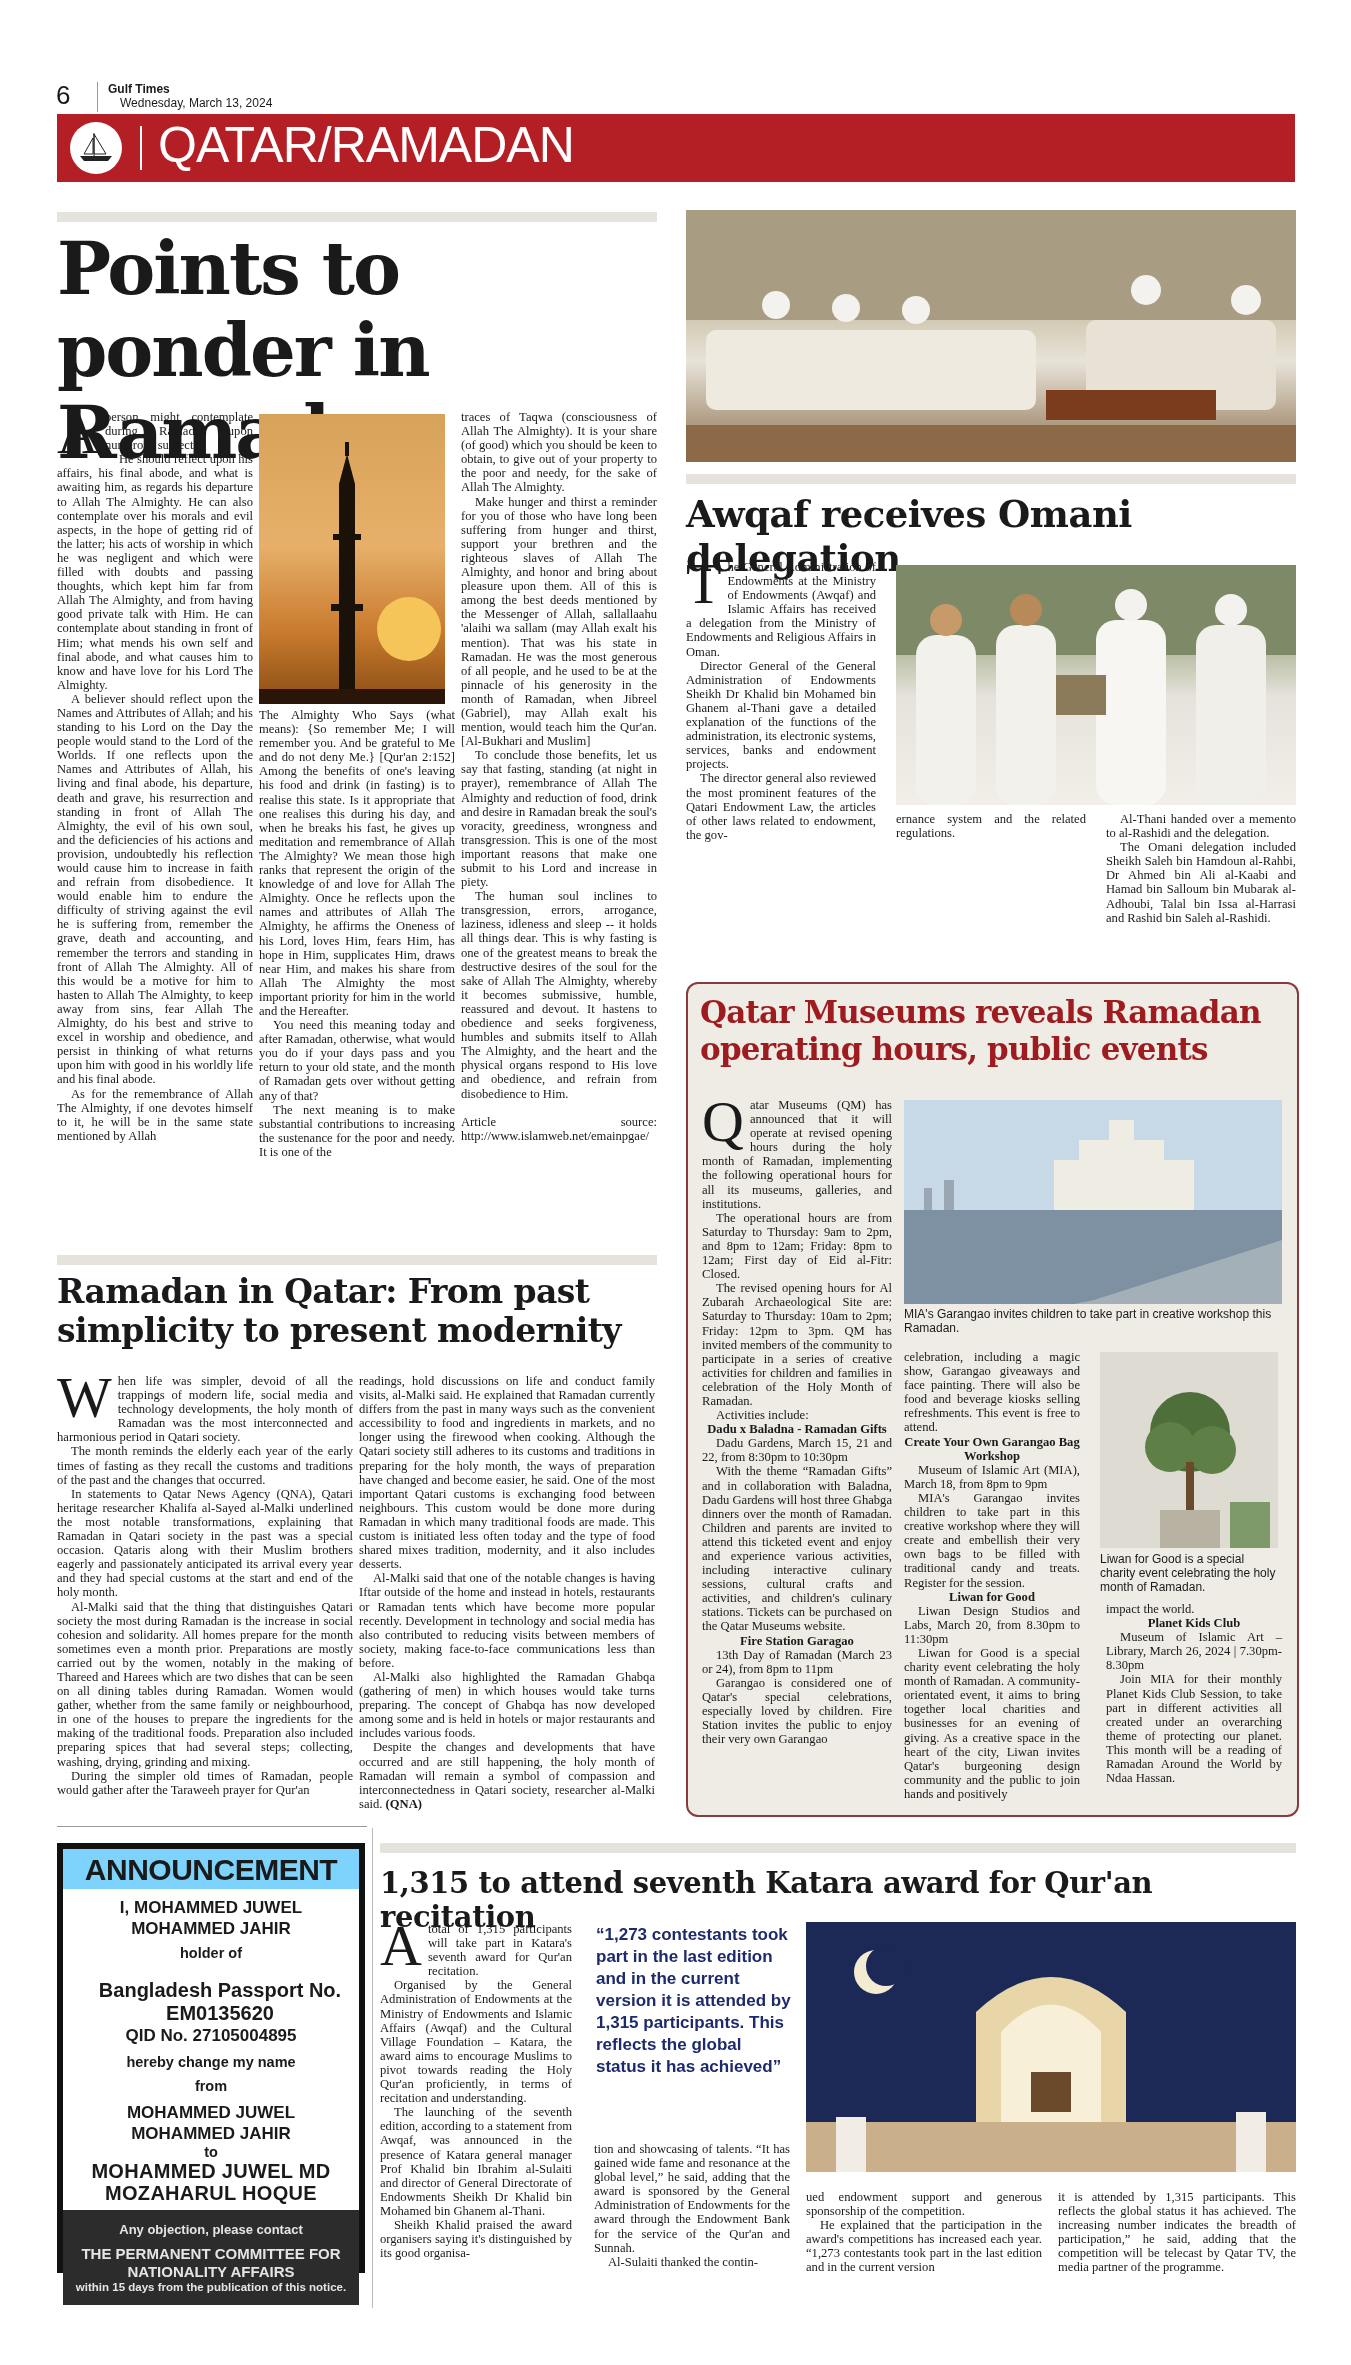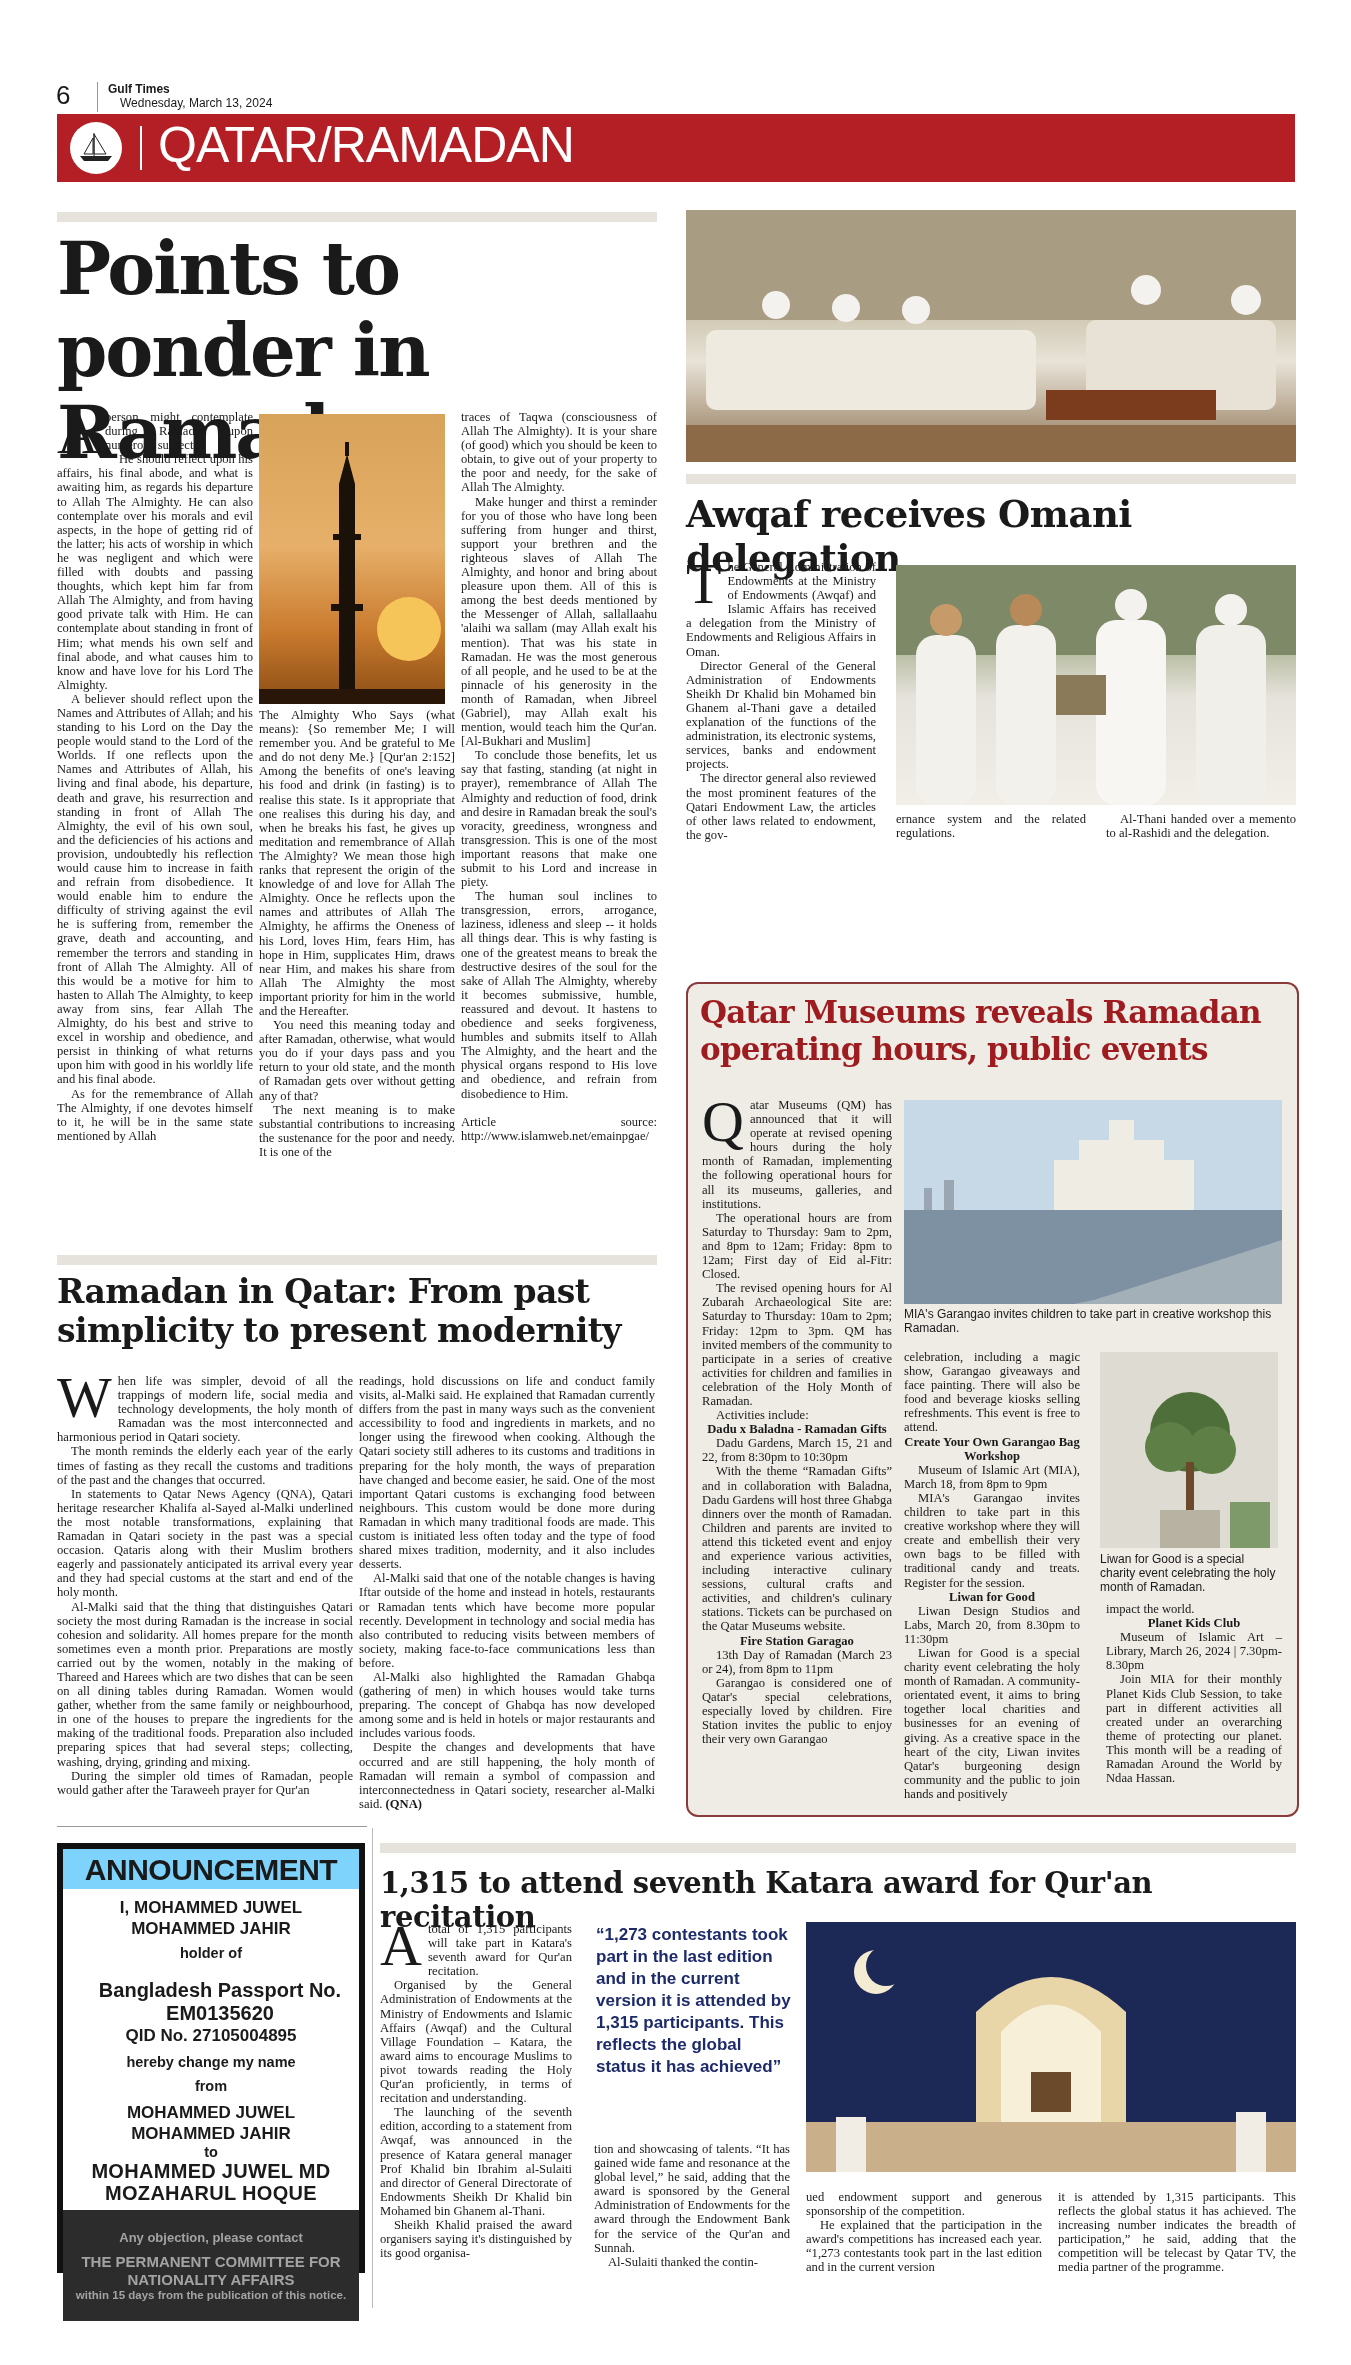--- a/index.html
+++ b/index.html
@@ -54,21 +54,21 @@
   .rq-headline { left: 57px; top: 1272px; width: 600px; font-family: "DejaVu Serif", serif; font-weight: bold; font-size: 33px; line-height: 39px; letter-spacing: -0.6px; }
   .rq-col1 { left: 57px; top: 1374px; width: 296px; }
   .rq-col2 { left: 359px; top: 1374px; width: 296px; }
 
   
   .ann { left: 57px; top: 1843px; width: 308px; height: 430px; border: 6px solid #111; background: #fff; text-align: center; font-family: "Liberation Sans", sans-serif; }
   .ann-title { background: #7dd3fc; font-size: 30px; font-weight: bold; padding: 4px 0 2px; letter-spacing: -0.5px; }
   .ann-line { font-size: 17px; font-weight: bold; line-height: 21px; }
   .ann-small { font-size: 14.5px; font-weight: bold; }
   .ann-big { font-size: 20px; font-weight: bold; line-height: 22px; letter-spacing: 0.3px; }
-  .ann-foot { background: #2c2c2c; color: #a3a3a3; margin-top: 6px; padding: 20px 2px; }
+  .ann-foot { background: #2c2c2c; color: #e5e5e5; margin-top: 6px; padding: 12px 2px; }
   .ann-foot .a { font-size: 13px; font-weight: bold; }
   .ann-foot .b { font-size: 15px; font-weight: bold; line-height: 18px; margin-top: 8px; }
   .ann-foot .c { font-size: 11.5px; font-weight: bold; }
 
   
   .kat-headline { left: 380px; top: 1866px; width: 920px; font-family: "DejaVu Serif", serif; font-size: 29px; letter-spacing: -0.4px; }
   .kat-col1 { left: 380px; top: 1922px; width: 192px; }
   .kat-quote { left: 596px; top: 1924px; width: 200px; color: #1d2a6b; font-family: "Liberation Sans", sans-serif; font-weight: bold; font-size: 17px; line-height: 22px; }
   .kat-col2 { left: 594px; top: 2142px; width: 196px; }
   .kat-img { left: 806px; top: 1922px; width: 490px; height: 250px; background: radial-gradient(ellipse at 50% 60%, #f3e6c4 0%, #c8a86a 30%, #2b3a66 70%, #16204a 100%); overflow: hidden; }
@@ -164,20 +164,21 @@
     <circle cx="235" cy="40" r="16" fill="#f4f2ee"></circle>
     <circle cx="335" cy="45" r="16" fill="#f4f2ee"></circle>
     <rect x="160" y="110" width="50" height="40" fill="#8a7a5a"></rect>
   </svg>
 </div>
 <div class="abs awqaf-col2 serif-body">
   <p class="first">ernance system and the related regulations.</p>
 </div>
 <div class="abs awqaf-col3 serif-body">
   <p>Al-Thani handed over a memento to al-Rashidi and the delegation.</p>
+  <p>The Omani delegation included Sheikh Saleh bin Hamdoun al-Rahbi, Dr Ahmed bin Ali al-Kaabi and Hamad bin Salloum bin Mubarak al-Adhoubi, Talal bin Issa al-Harrasi and Rashid bin Saleh al-Rashidi.</p>
 </div>
 
 <div class="abs qm-box"></div>
 <h2 class="abs qm-headline">Qatar Museums reveals Ramadan operating hours, public events</h2>
 
 <div class="abs qm-col1 serif-body">
   <p class="first"><span class="dropcap">Q</span><span>atar Museums (QM) has announced that it will operate at revised opening hours during the holy month of Ramadan, implementing the following operational hours for all its museums, galleries, and institutions.</span></p>
   <p>The operational hours are from Saturday to Thursday: 9am to 2pm, and 8pm to 12am; Friday: 8pm to 12am; First day of Eid al-Fitr: Closed.</p>
   <p>The revised opening hours for Al Zubarah Archaeological Site are: Saturday to Thursday: 10am to 2pm; Friday: 12pm to 3pm. QM has invited members of the community to participate in a series of creative activities for children and families in celebration of the Holy Month of Ramadan.</p>
   <p>Activities include:</p>

